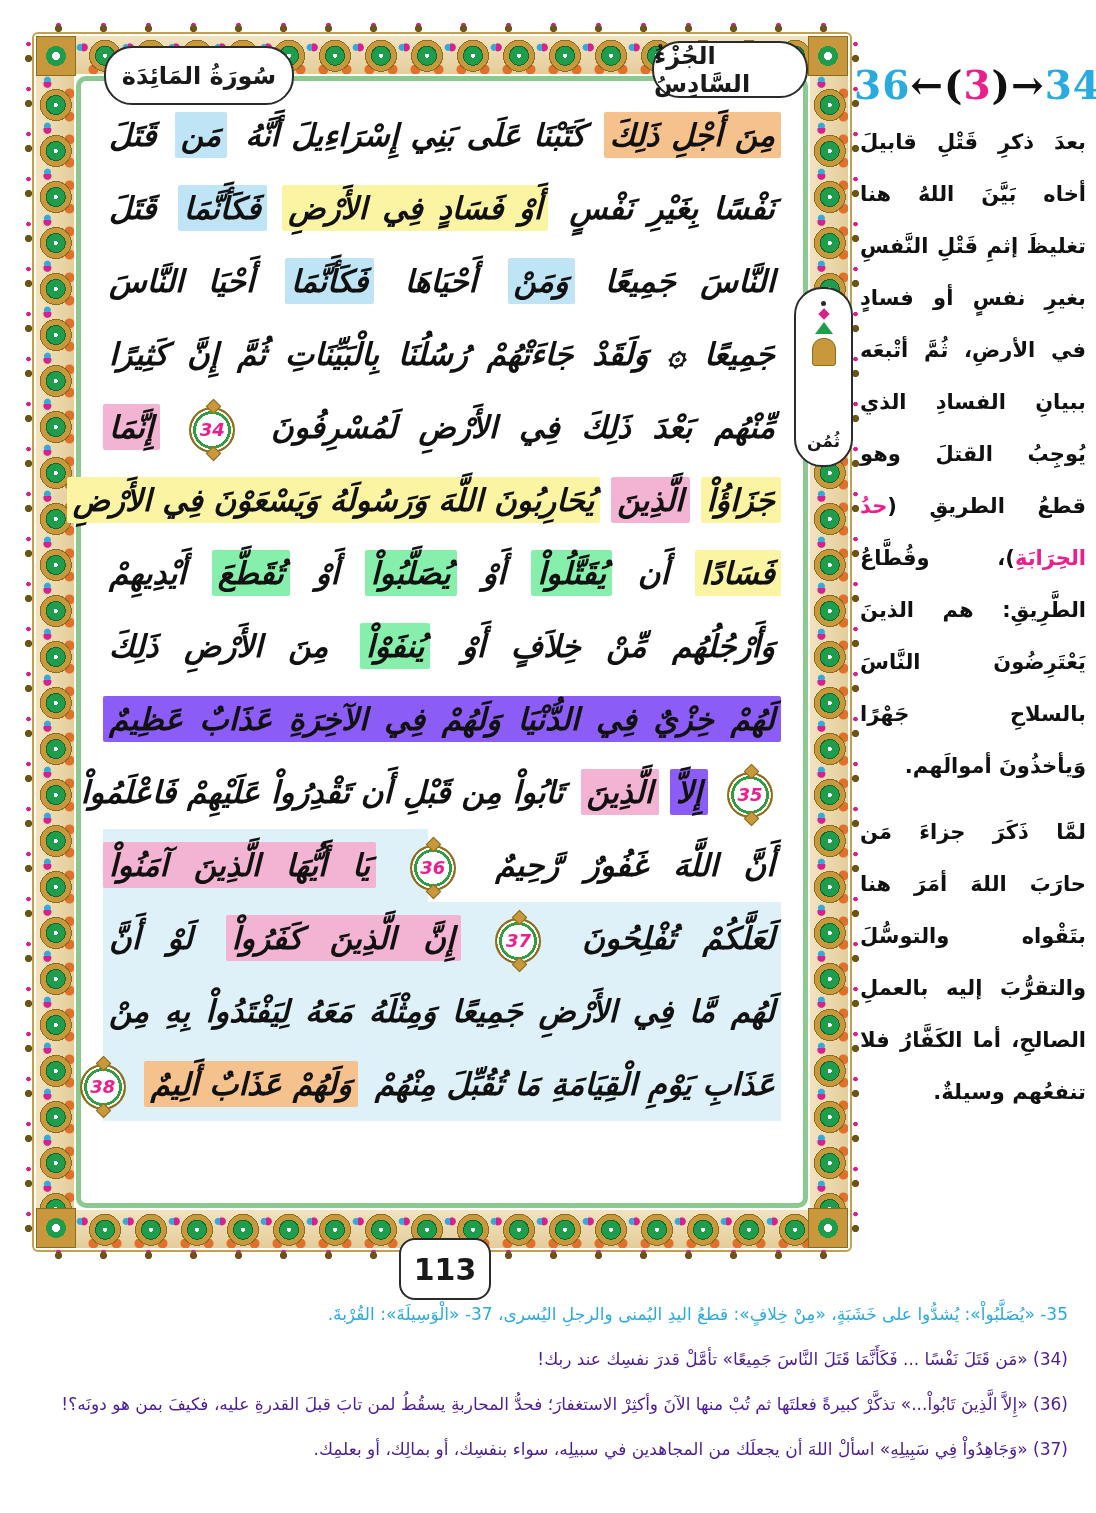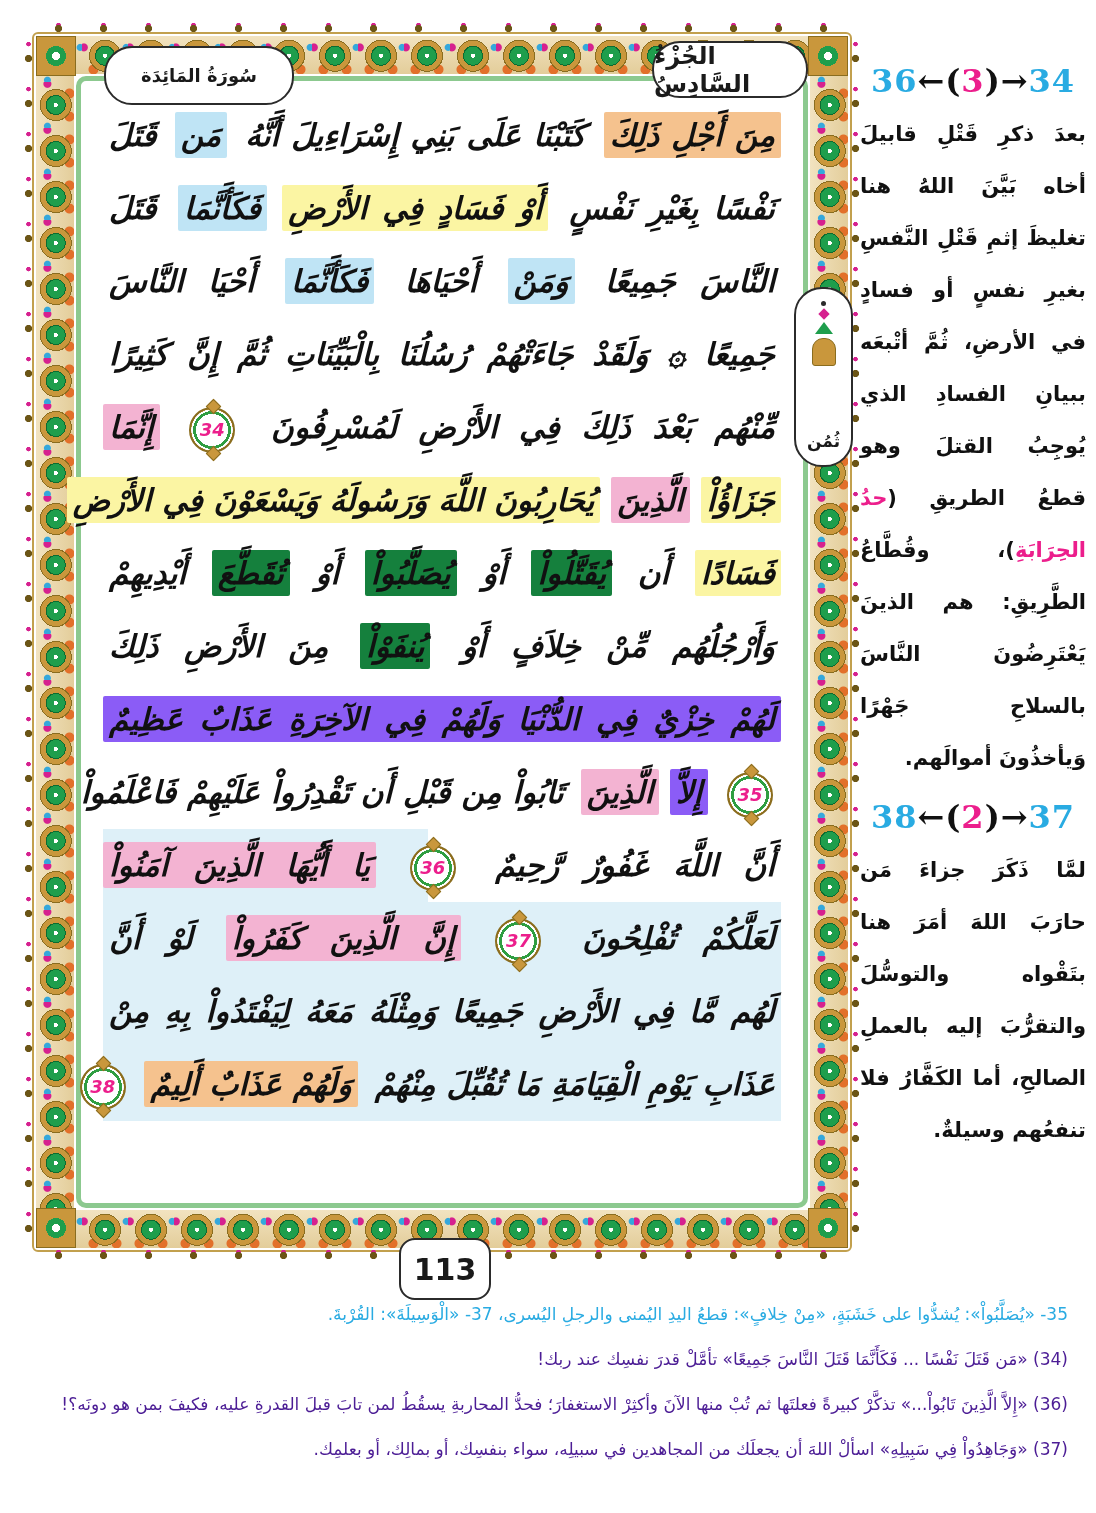--- a/index.html
+++ b/index.html
@@ -41,21 +41,21 @@
   .corner{position:absolute;width:38px;height:38px;background:#c9973c;border:1px solid #8a6d1f;}
   .corner.tl{left:0;top:0;} .corner.tr{right:0;top:0;} .corner.bl{left:0;bottom:0;} .corner.br{right:0;bottom:0;}
   .corner::after{content:"";position:absolute;inset:8px;border-radius:50%;background:radial-gradient(circle,#fff 0 4px,#1e9e4c 4px 10px,rgba(0,0,0,0) 10px);}
   .greenline{position:absolute;inset:40px;border:5px solid #8cc98f;border-radius:10px;background:#ffffff;}
   
   .cartouche{
     position:absolute;background:#ffffff;border:2px solid #2b2b2b;border-radius:28px;
     display:flex;align-items:center;justify-content:center;z-index:6;
     font-weight:bold;color:#1a1a1a;
   }
-  .cart-surah{left:104px;top:46px;width:186px;height:55px;font-size:18px;align-items:center;}
+  .cart-surah{left:104px;top:46px;width:186px;height:55px;font-size:24px;align-items:center;}
   .cart-juz{left:652px;top:41px;width:152px;height:53px;font-size:24px;}
   .cart-page{left:399px;top:1238px;width:88px;height:58px;border-radius:16px;font-size:30px;font-family:"DejaVu Sans",sans-serif;}
   .cart-thumn{left:794px;top:287px;width:55px;height:162px;border-radius:28px;flex-direction:column;justify-content:flex-end;padding-bottom:14px;font-size:17px;}
   .thumn-orn{position:absolute;top:12px;left:0;right:0;display:flex;flex-direction:column;align-items:center;gap:4px;}
   .thumn-orn .dot{width:5px;height:5px;background:#2b2b2b;border-radius:50%;}
   .thumn-orn .dia{width:8px;height:8px;background:#d6218f;transform:rotate(45deg);}
   .thumn-orn .tri{width:0;height:0;border-left:9px solid transparent;border-right:9px solid transparent;border-bottom:12px solid #1e9e4c;}
   .thumn-orn .arch{width:22px;height:26px;background:#c9973c;border:1px solid #8a6d1f;border-radius:11px 11px 3px 3px;}
   
   .qcontent{
@@ -65,38 +65,38 @@
     height:73px;line-height:73px;font-size:31px;color:#111;
     text-align:justify;text-align-last:justify;white-space:nowrap;overflow:visible;
     font-weight:bold;
   }
   .qseg{padding:5px 6px;border-radius:2px;}
   .hl-none{background:transparent;}
   .hl-orange{background:#f5c28e;}
   .hl-yellow{background:#fbf5a3;}
   .hl-blue{background:#bfe4f5;}
   .hl-pink{background:#f3b3d2;}
-  .hl-grey{background:#15803d;}
+  .hl-grey{background:#86efac;}
   .hl-lime{background:#8b5cf6;}
   .qline.secblue{background:#def0f8;}
   .qline.halfblue{background:linear-gradient(to left,#ffffff 0 52%,#def0f8 52% 100%);}
   .vmarker{
     display:inline-block;width:42px;height:42px;border-radius:50%;vertical-align:middle;
     background:radial-gradient(circle,#ffffff 0 54%,#2f9e41 54% 64%,#ffffff 64% 70%,#c9973c 70% 100%);
     border:2px solid #8a6d1f;position:relative;margin:0 8px;line-height:42px;text-align:center;
   }
   .vmarker::before,.vmarker::after{
     content:"";position:absolute;left:50%;width:9px;height:9px;margin-left:-4.5px;
     background:#c9973c;border:1px solid #8a6d1f;transform:rotate(45deg);
   }
   .vmarker::before{top:-8px;} .vmarker::after{bottom:-8px;}
   .vnum{color:#ec1e8c;font-weight:bold;font-size:18px;font-family:"DejaVu Sans",sans-serif;display:block;line-height:42px;text-align:center;text-align-last:center;}
   
   .sidebar{position:absolute;right:4px;top:62px;width:238px;direction:rtl;z-index:3;}
-  .range-header{direction:ltr;text-align:center;font-size:32px;font-weight:bold;font-family:"DejaVu Serif",serif;letter-spacing:1px;color:#111;}
+  .range-header{direction:ltr;text-align:center;font-size:39px;font-weight:bold;font-family:"DejaVu Serif",serif;letter-spacing:1px;color:#111;}
   .range-header .num{color:#29abe2;}
   .range-header .cnt{color:#ec1e8c;}
   .side-para{
     font-size:21px;line-height:52px;text-align:justify;color:#111;margin:8px 6px 14px 6px;font-weight:bold;
   }
   .mag{color:#ec1e8c;}
   
   .footnotes{position:absolute;top:1292px;right:28px;left:16px;direction:rtl;text-align:right;z-index:3;}
   .fn{font-size:17px;font-weight:normal;line-height:45px;}
   .fn-blue{color:#29abe2;}
@@ -158,23 +158,20 @@
   <span>113</span>
 </div>
 
 <div class="sidebar" lang="ar">
   <div class="range-header">
     <span class="num">36</span><span>←(</span><span class="cnt">3</span><span>)→</span><span class="num">34</span>
   </div>
   <div class="side-para">
     <span>بعدَ ذكرِ قَتْلِ قابيلَ أخاه بَيَّنَ اللهُ هنا تغليظَ إثمِ قَتْلِ النَّفسِ بغيرِ نفسٍ أو فسادٍ في الأرضِ، ثُمَّ أتْبعَه ببيانِ الفسادِ الذي يُوجِبُ القتلَ وهو قطعُ الطريقِ (</span><span class="mag">حدُ الحِرَابَةِ</span><span>)، وقُطَّاعُ الطَّرِيقِ: هم الذينَ يَعْتَرِضُونَ النَّاسَ بالسلاحِ جَهْرًا وَيأخذُونَ أموالَهم.</span>
   </div>
-  <div class="range-header">
-    <span class="num">38</span><span>←(</span><span class="cnt">2</span><span>)→</span><span class="num">37</span>
-  </div>
   <div class="side-para">
     <span>لمَّا ذَكَرَ جزاءَ مَن حارَبَ اللهَ أمَرَ هنا بتَقْواه والتوسُّلَ والتقرُّبَ إليه بالعملِ الصالحِ، أما الكَفَّارُ فلا تنفعُهم وسيلةٌ.</span><span class="mag"></span><span></span>
   </div>
 </div>
 
 <div class="footnotes" lang="ar">
     <div class="fn fn-blue">35- «يُصَلَّبُواْ»: يُشدُّوا على خَشَبَةٍ، «مِنْ خِلافٍ»: قطعُ اليدِ اليُمنى والرجلِ اليُسرى، 37- «الْوَسِيلَةَ»: القُرْبةَ.</div>
     <div class="fn fn-magenta">(34) «مَن قَتَلَ نَفْسًا ... فَكَأَنَّمَا قَتَلَ النَّاسَ جَمِيعًا» تأمَّلْ قدرَ نفسِك عند ربك!</div>
     <div class="fn fn-magenta">(36) «إِلاَّ الَّذِينَ تَابُواْ...» تذكَّرْ كبيرةً فعلتَها ثم تُبْ منها الآنَ وأكثِرْ الاستغفارَ؛ فحدُّ المحاربةِ يسقُطُ لمن تابَ قبلَ القدرةِ عليه، فكيفَ بمن هو دونَه؟!</div>
     <div class="fn fn-magenta">(37) «وَجَاهِدُواْ فِي سَبِيلِهِ» اسألْ اللهَ أن يجعلَك من المجاهدين في سبيلِه، سواء بنفسِك، أو بمالِك، أو بعلمِك.</div>

